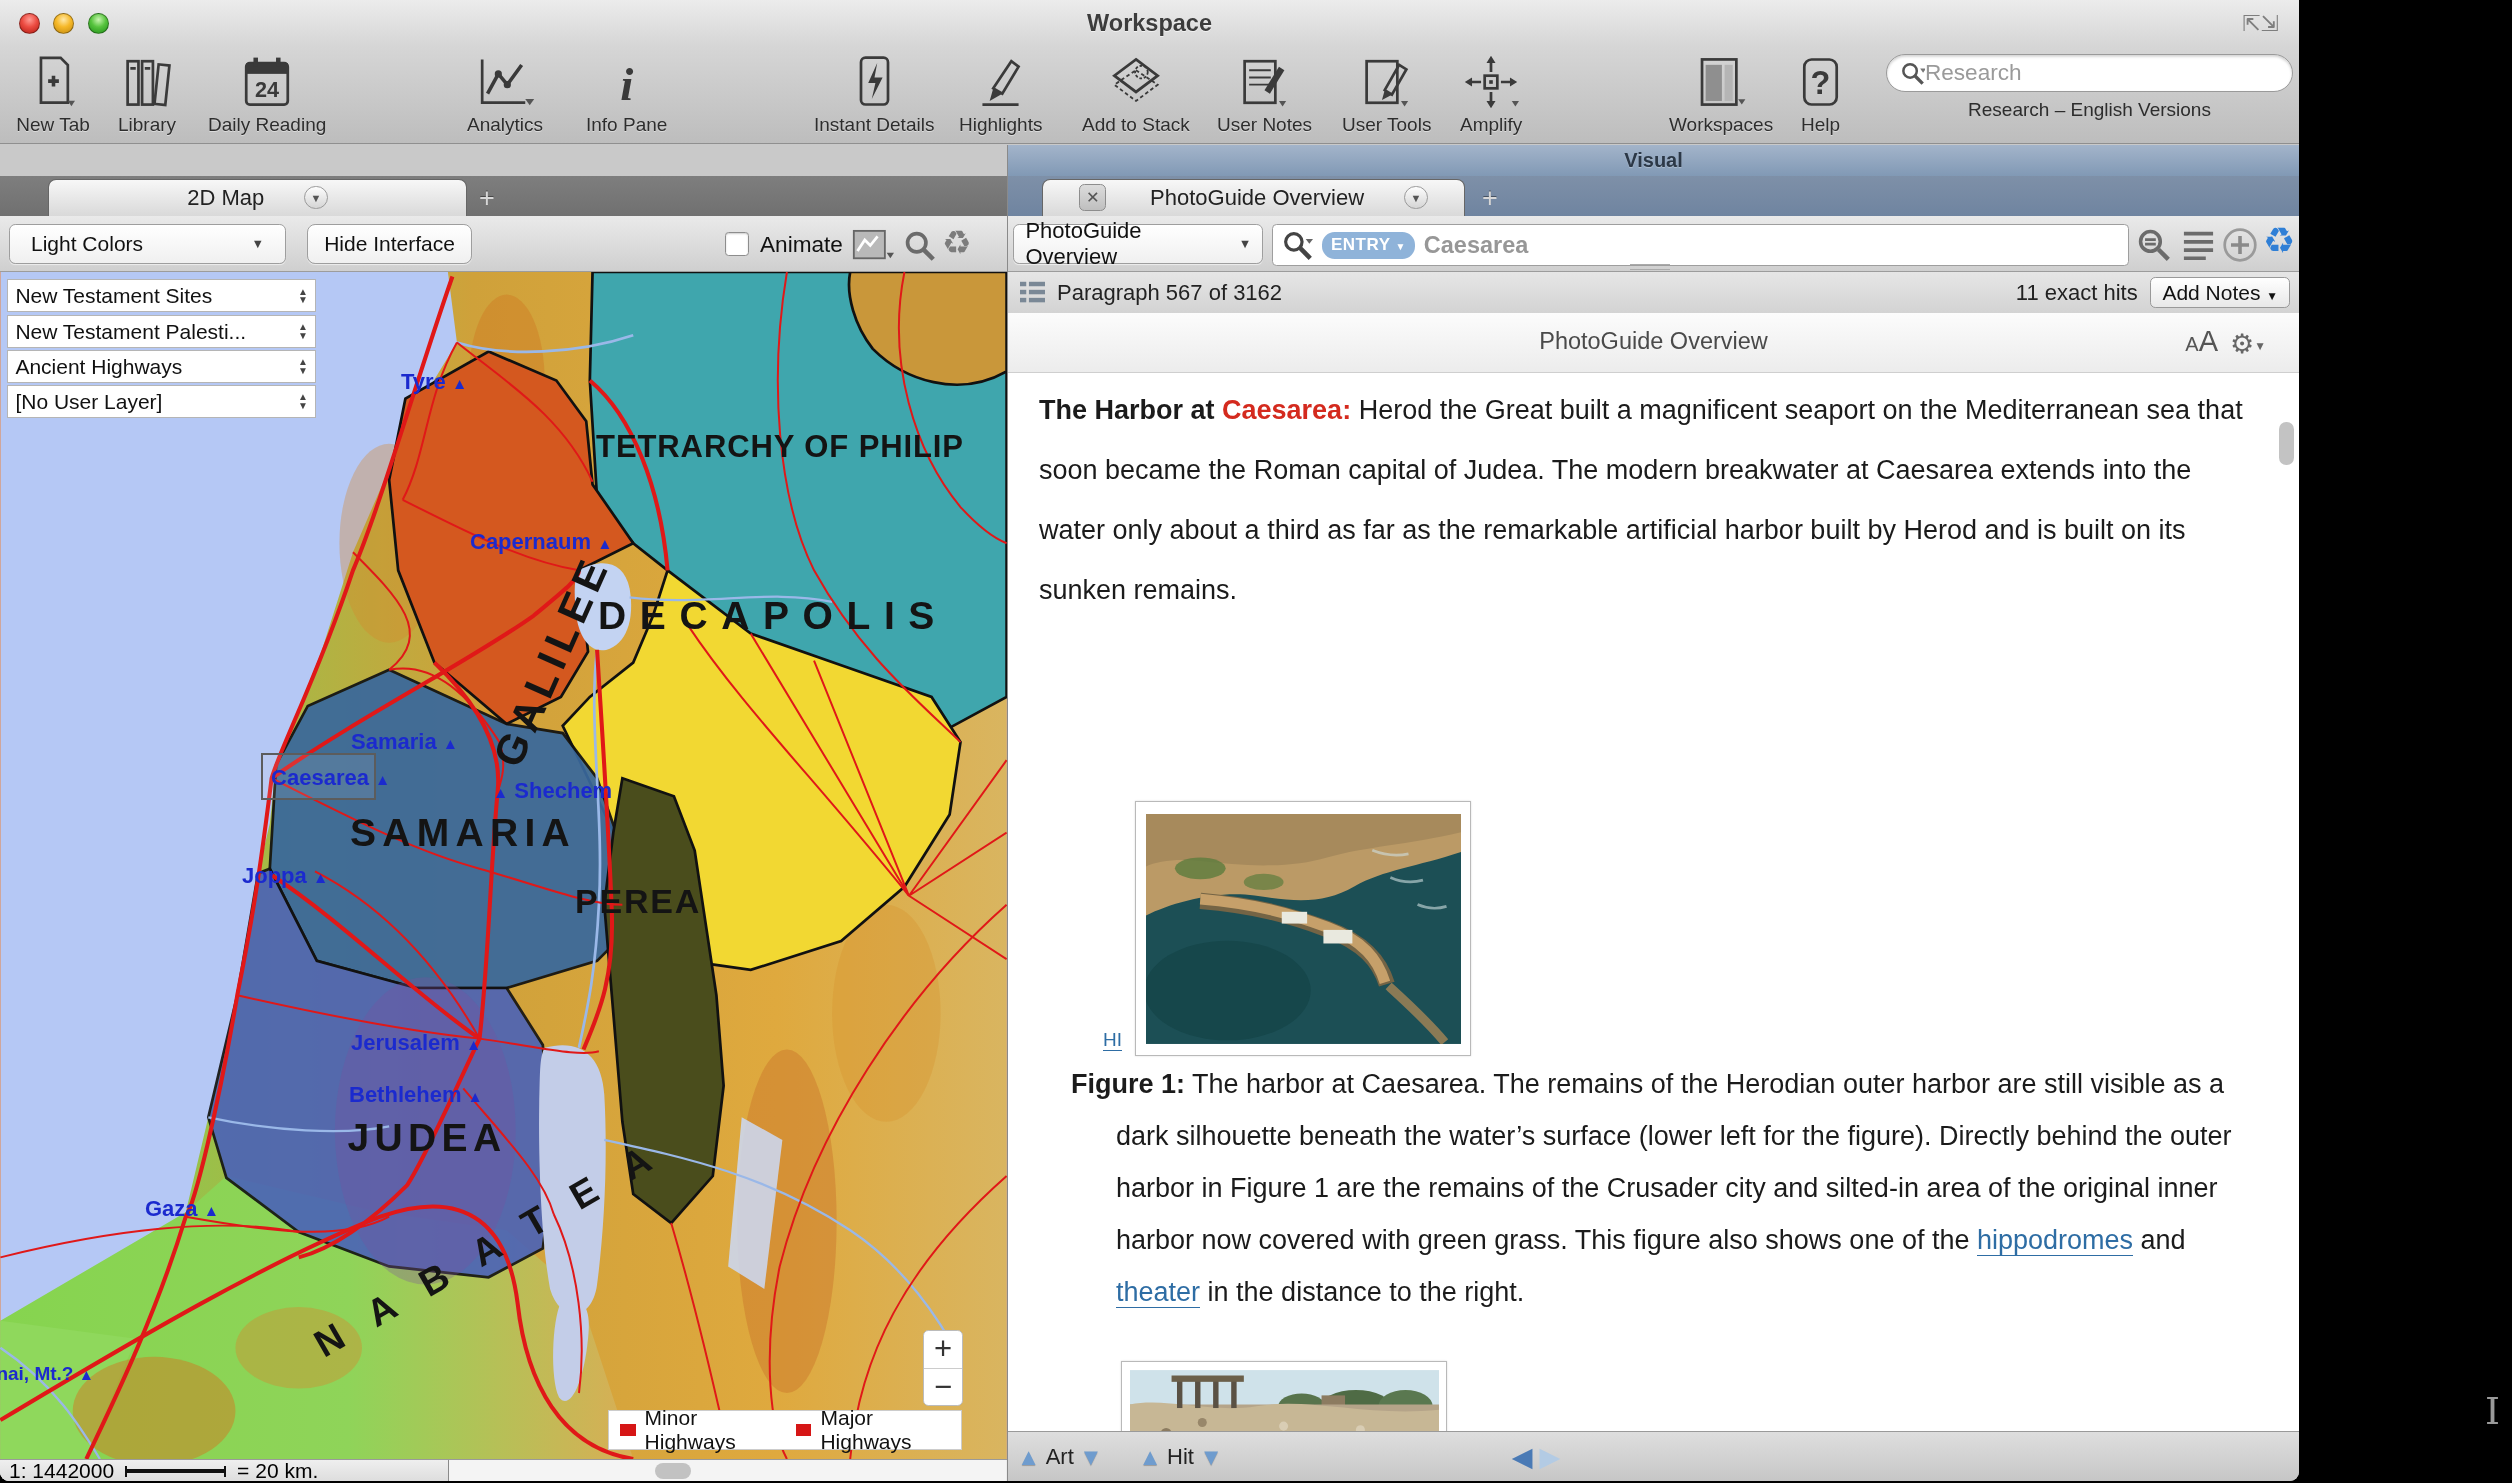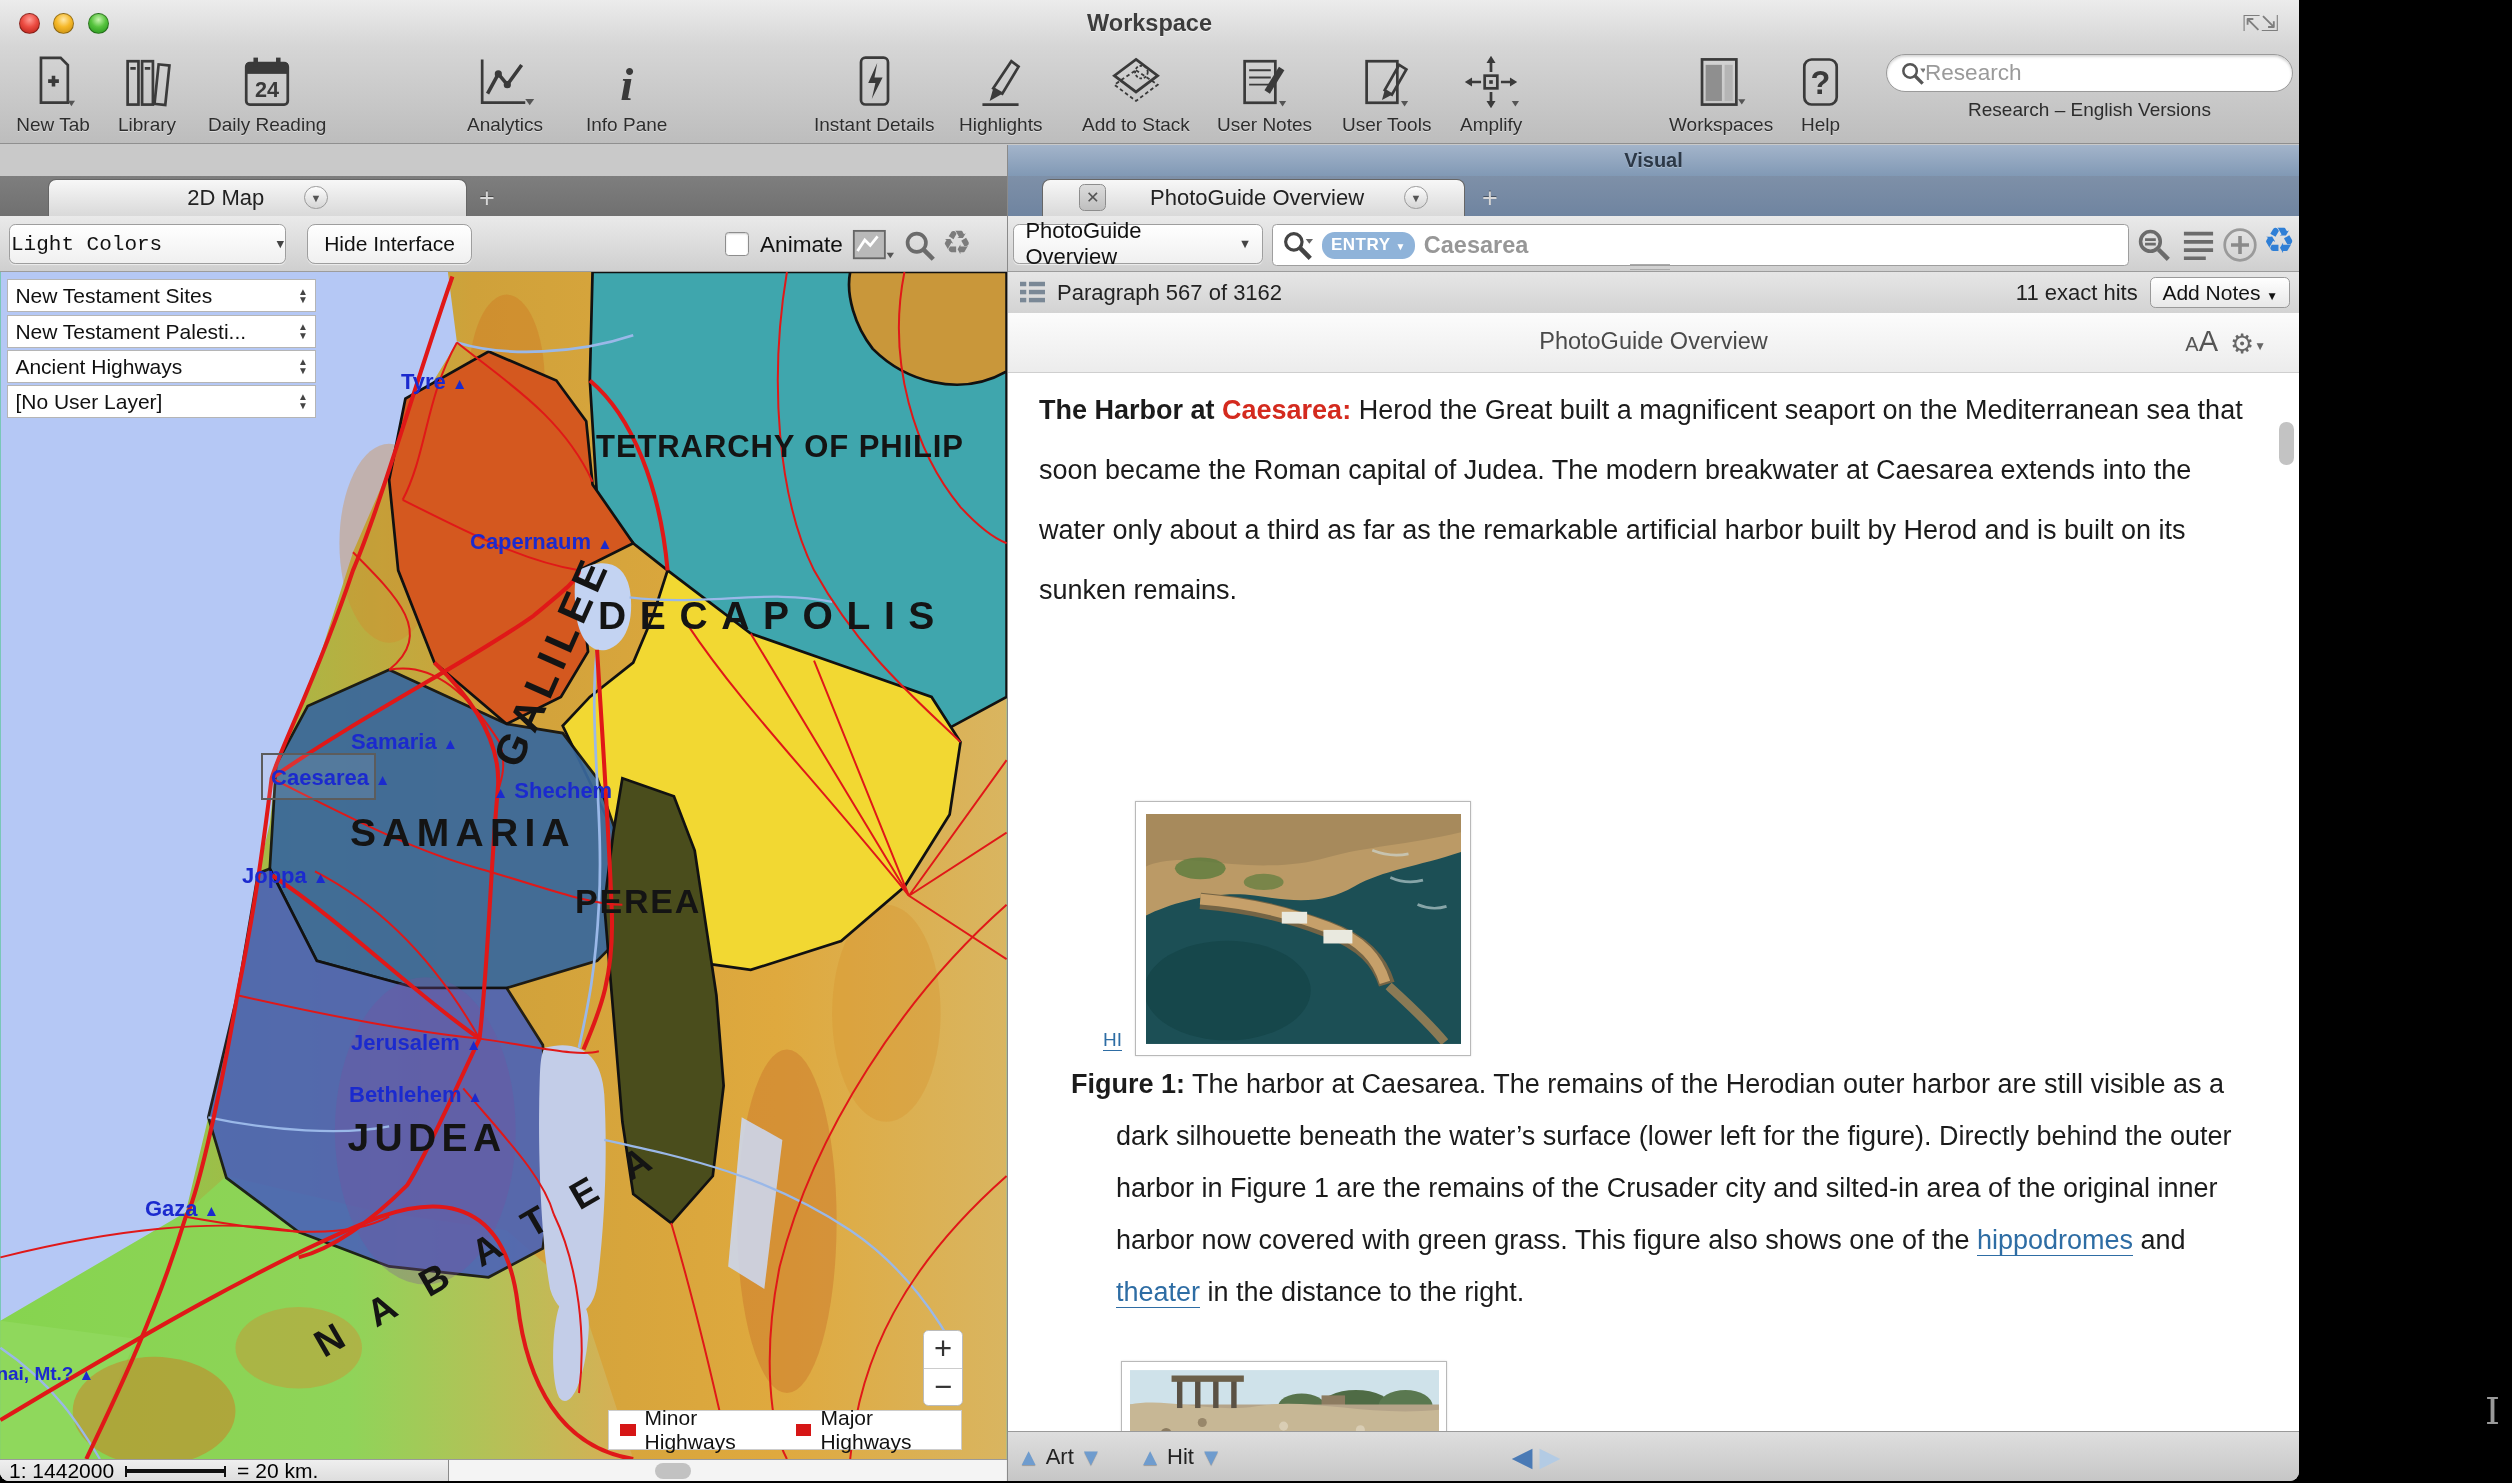--- a/index.html
+++ b/index.html
@@ -40,21 +40,21 @@
   .tab-dd { display:inline-block; width:23.5px; height:23.5px; margin-left:9px; background:linear-gradient(#fdfdfd,#d5d5d5); border:0.9px solid #9a9a9a; border-radius:50%; font-size:11px; line-height:22.6px; text-align:center; color:#555; }
   .tab-close { display:inline-block; width:27px; height:27px; margin-right:12.7px; background:linear-gradient(#dcdcdc,#bfbfbf); border:0.9px solid #8d8d8d; border-radius:5.4px; font-size:16.3px; line-height:25px; text-align:center; color:#555; }
   .plus-tab { position:absolute; top:7.2px; font-size:27px; color:#d7d7d7; text-shadow:0 -0.9px 0 rgba(0,0,0,.4); }
 
   .panel-toolbar { position:absolute; left:0; top:71px; width:100%; height:56px; background:linear-gradient(#eaeaea,#cfcfcf); border-bottom:0.9px solid #9c9c9c; }
   .ctl { position:absolute; background:linear-gradient(#ffffff,#f0f0f0); border:0.9px solid #9e9e9e; border-radius:6.3px; font-size:21px; color:#111; display:flex; align-items:center; box-shadow:0 0.9px 0.9px rgba(255,255,255,.6); }
   .ctl .dd { margin-left:auto; font-size:12.7px; color:#444; }
   .checkbox { width:23.5px; height:23.5px; background:#fff; border:0.9px solid #8d8d8d; border-radius:3.6px; box-shadow:inset 0 0.9px 1.8px rgba(0,0,0,.2); }
 
   
-  .map-area { position:absolute; left:0; top:127px; width:1007px; height:1187px; overflow:hidden; background:#22c55e; }
+  .map-area { position:absolute; left:0; top:127px; width:1007px; height:1187px; overflow:hidden; background:#f97316; }
   .map-statusbar { position:absolute; left:0; top:1314px; width:1007px; height:22.6px; background:#ececec; border-top:0.9px solid #9a9a9a; }
   .scalebox { position:absolute; left:0; top:0; width:449px; height:22.6px; background:linear-gradient(#efefef,#dcdcdc); border-right:0.9px solid #8a8a8a; display:flex; align-items:center; font-size:21px; color:#000; padding-left:9px; }
   .scale-line { display:inline-block; width:101px; height:11px; border-left:2.7px solid #111; border-right:2.7px solid #111; position:relative; margin:0 11px; }
   .scale-line::after { content:""; position:absolute; left:0; right:0; top:3.6px; height:3.6px; background:#111; }
   .hscroll { position:absolute; left:449px; top:0; width:557px; height:22.6px; background:#f4f4f4; }
   .hthumb { position:absolute; left:206px; top:2.7px; width:36px; height:16.3px; background:#c2c2c2; border-radius:8.1px; }
 
   .layer-row { position:absolute; left:7.2px; width:309px; height:33px; background:#fff; border:0.9px solid #b5b5b5; display:flex; align-items:center; padding:0 7.2px; font-size:21px; color:#111; }
   .stepper { margin-left:auto; display:flex; flex-direction:column; font-size:10px; line-height:8.1px; color:#444; }
 
@@ -250,21 +250,21 @@
 
   <div class="panel-left">
     <div class="tabrow tr-atlas">
       <div class="tab" style="left:48px;width:419px;">
         <span>2D Map</span>
         <span class="tab-dd">▼</span>
       </div>
       <div class="plus-tab" style="left:479px;">+</div>
     </div>
     <div class="panel-toolbar">
-      <div class="ctl" style="left:9px;top:8.1px;width:277px;height:40px;padding:0 1px;font-family:Liberation Mono, monospace;">
+      <div class="ctl" style="left:9px;top:8.1px;width:277px;height:40px;padding:0 21px;">
         <span>Light Colors</span>
           <span class="dd">▼</span>
       </div>
       <div class="ctl" style="left:307px;top:8.1px;width:165px;height:40px;justify-content:center;border-radius:8.1px;">
         <span>Hide Interface</span>
       </div>
       <div class="checkbox" style="position:absolute;left:725px;top:16.3px;"></div>
       <div style="position:absolute;left:760px;top:16.3px;font-size:22.6px;color:#111;">Animate</div>
       <div style="position:absolute;left:852px;top:12.7px;">
         <svg width="42" height="33" viewBox="0 0 46 36">

